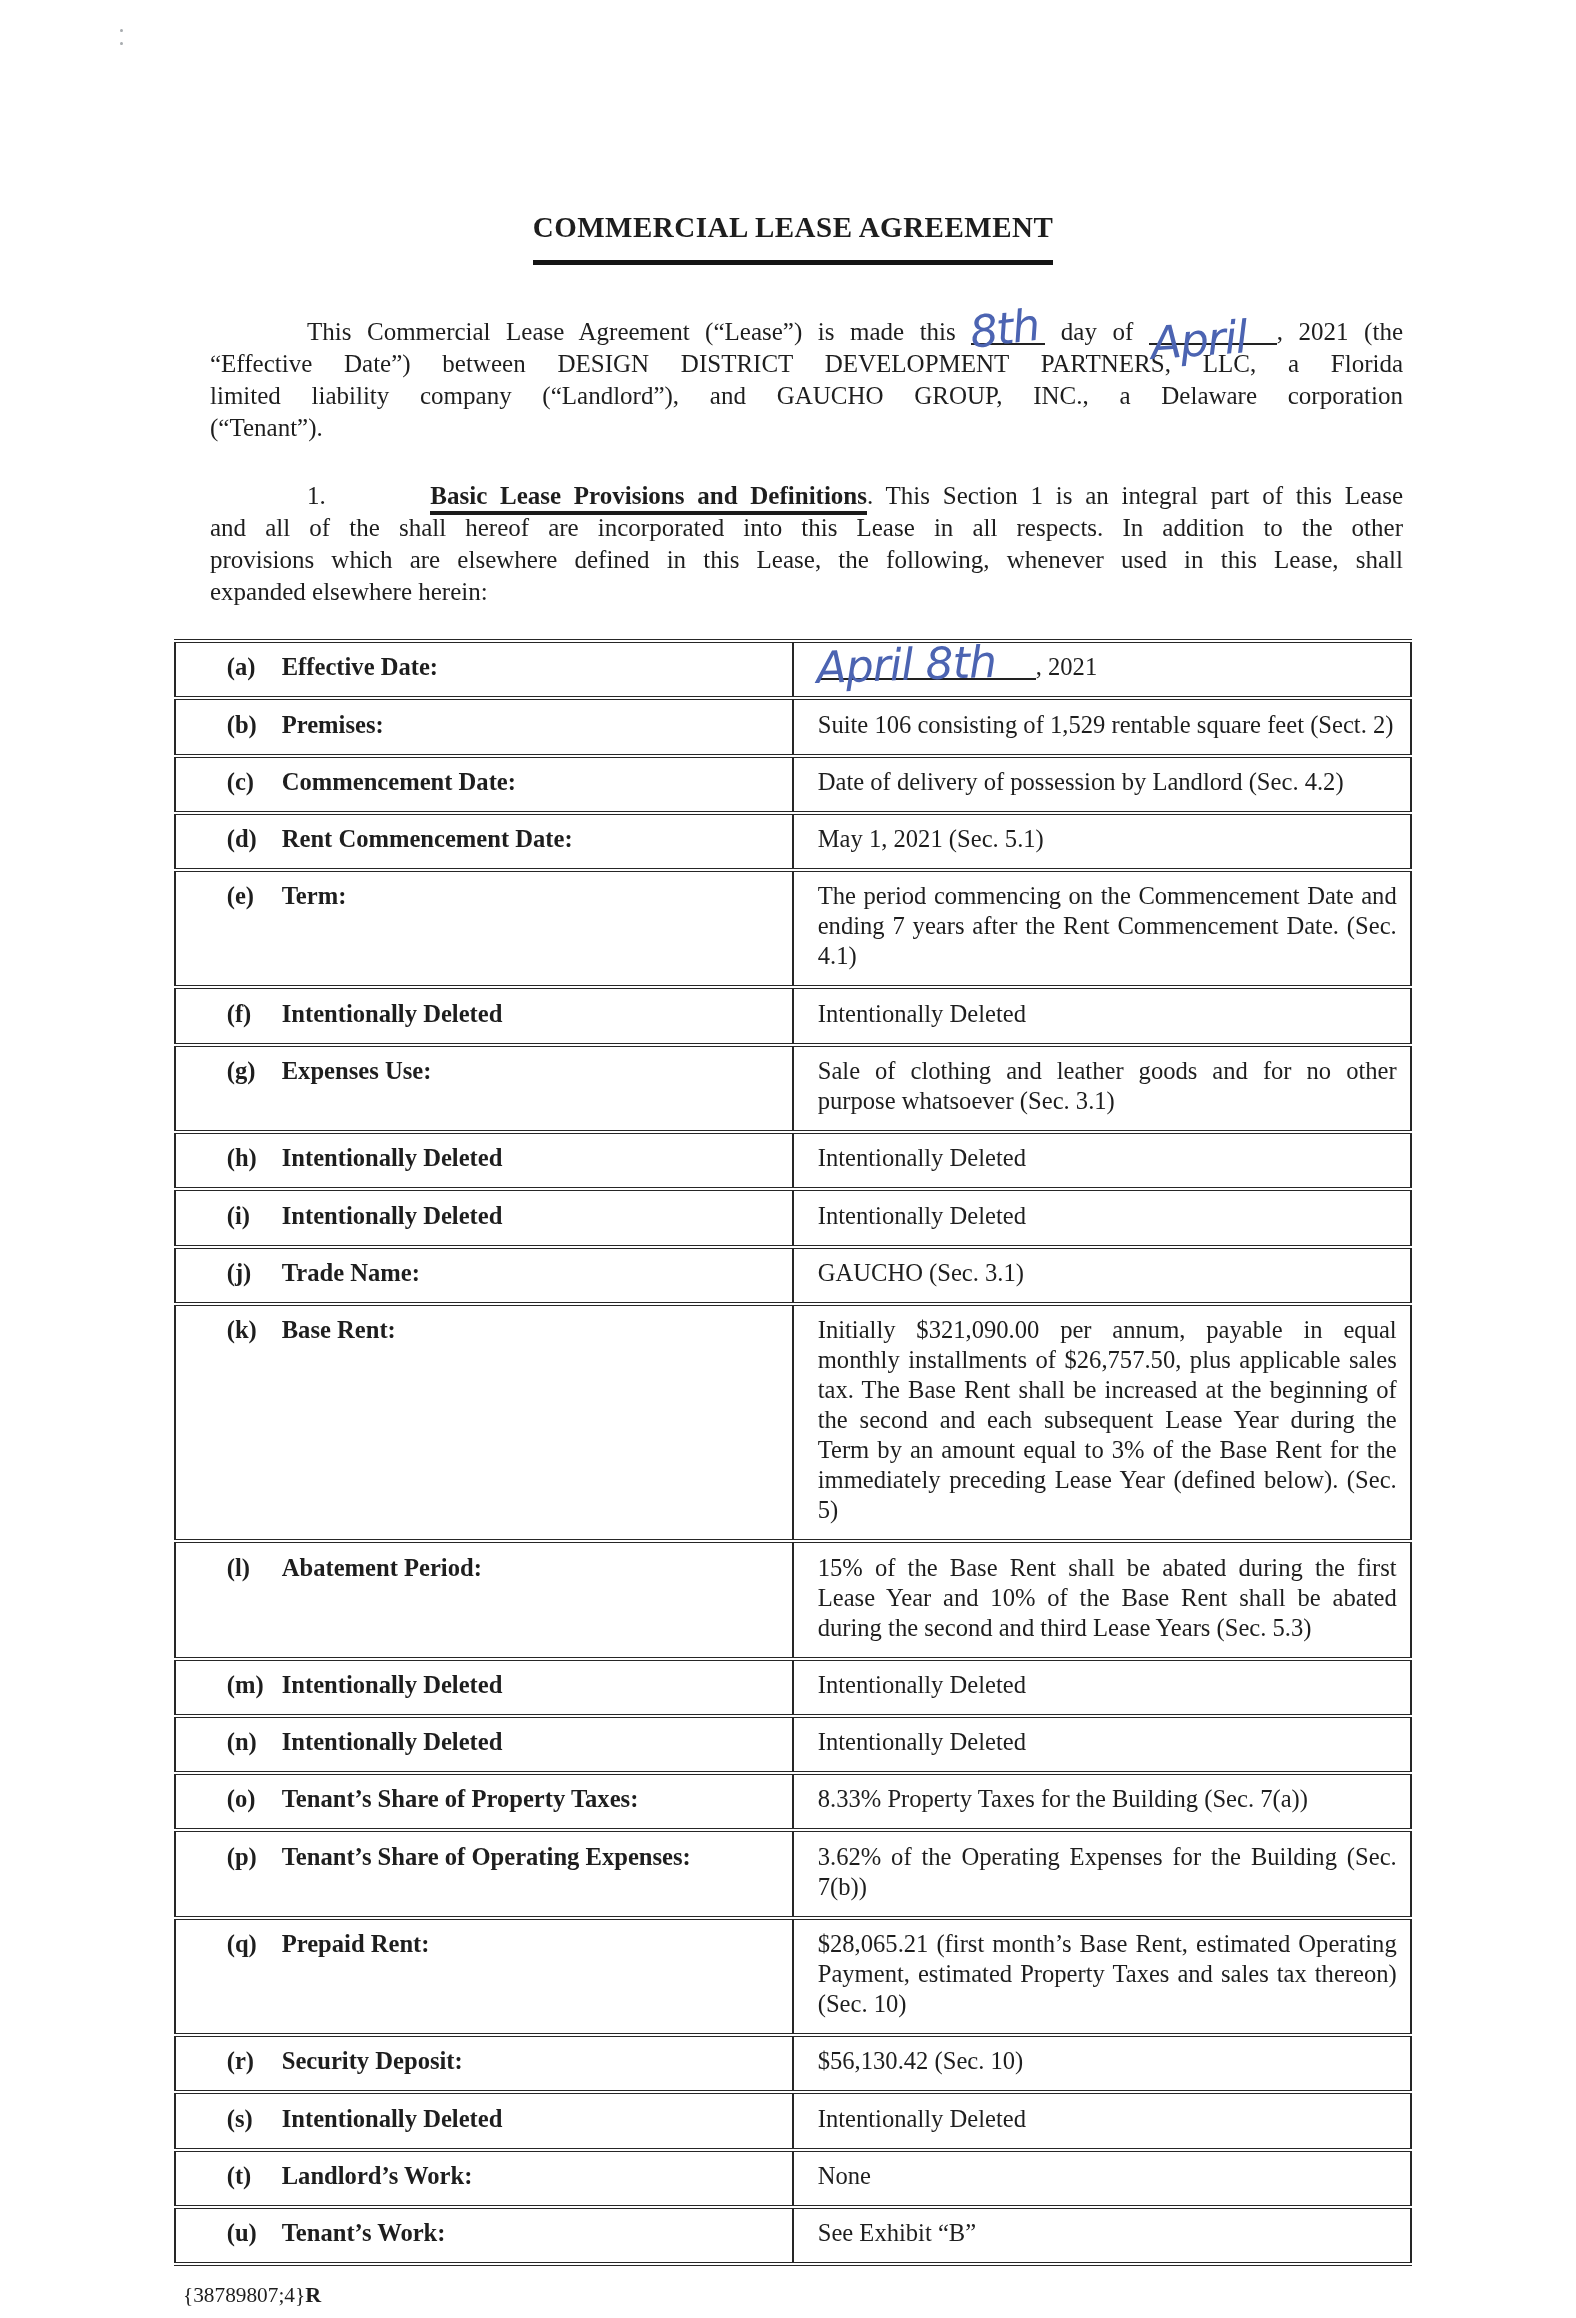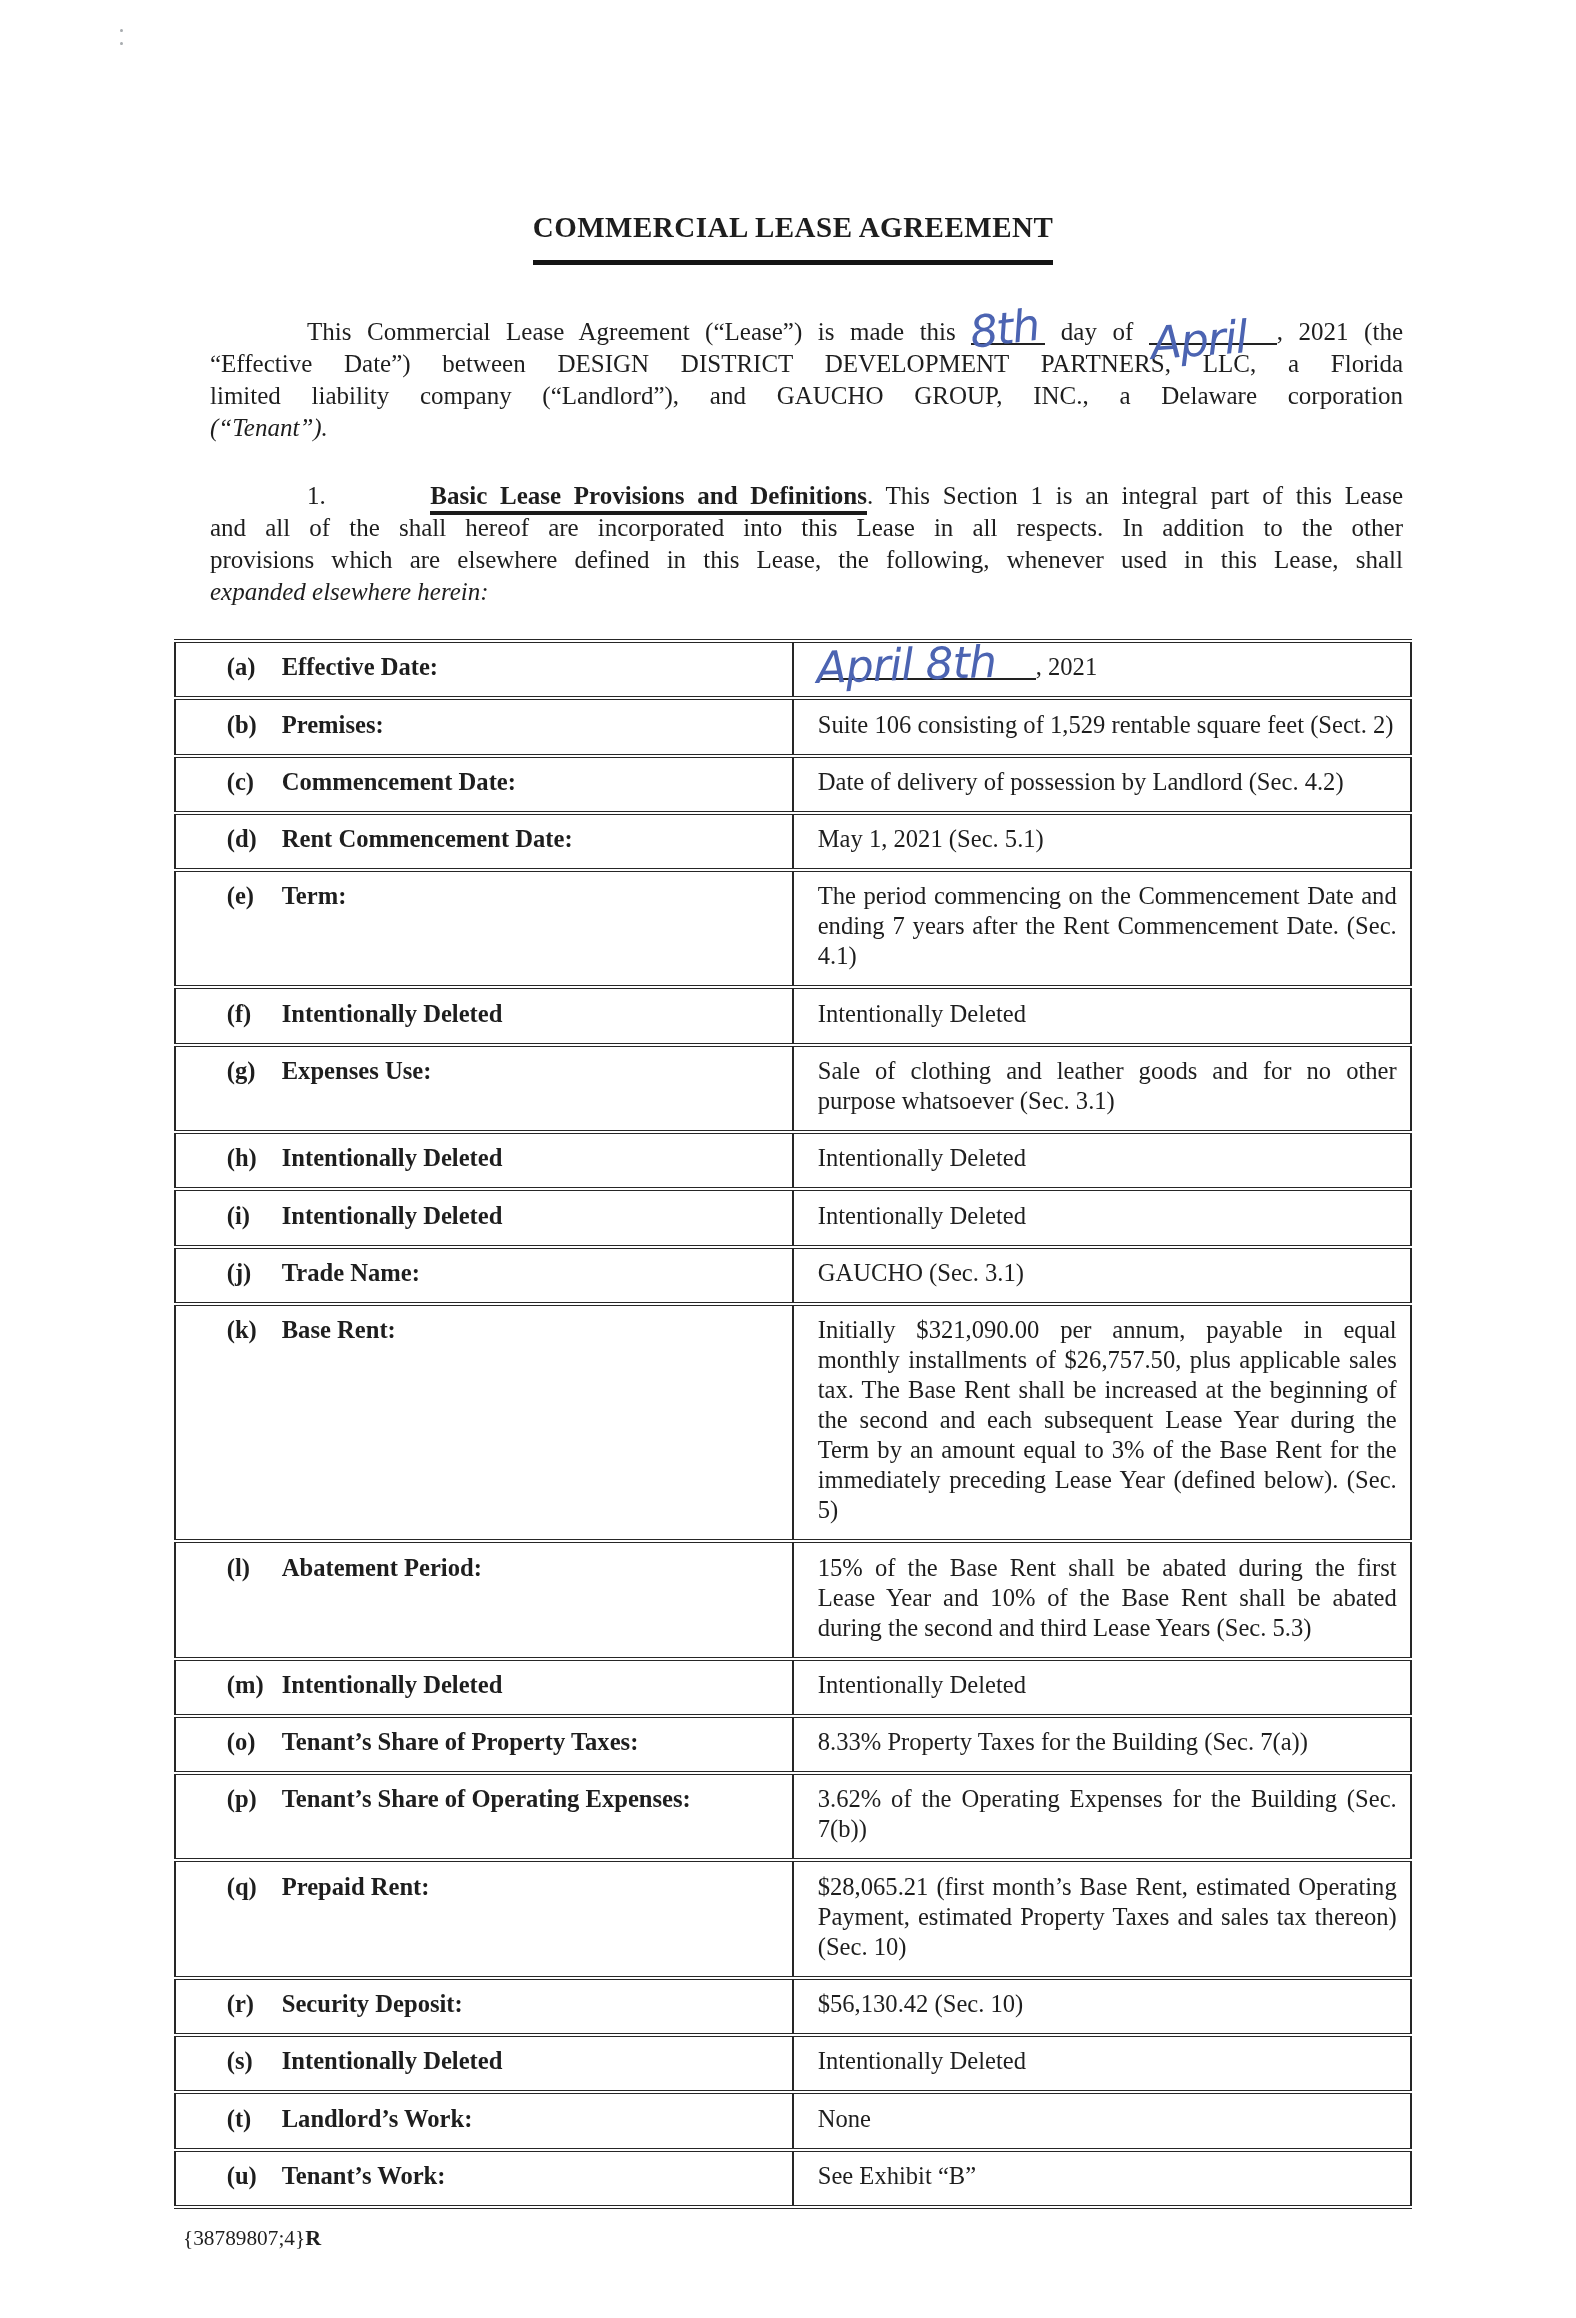--- a/index.html
+++ b/index.html
@@ -14,21 +14,21 @@
   .title-wrap{margin-top:210px;text-align:center;}
   h1.title{
     display:inline-block;margin:0;font-size:29px;line-height:34px;font-weight:700;
     letter-spacing:0.5px;border-bottom:5.1px solid #141414;padding-bottom:16px;
   }
 
   .para{font-size:25px;line-height:32px;}
   #intro{margin-top:51px;}
   #section1{margin-top:36px;}
   .line{text-align:justify;text-align-last:justify;margin-left:27px;}
-  .line.last{text-align-last:left;font-style:italic;}
+  .line.last{text-align-last:left;}
   .line.indent{padding-left:97px;}
 
   .b{font-weight:400;}
   .heading-u{font-weight:700;border-bottom:4.6px solid #1b1b1b;padding-bottom:1.9px;}
   .tab-gap{display:inline-block;width:79px;}
 
   .blank{
     display:inline-block;position:relative;height:24px;vertical-align:-4.6px;
     border-bottom:2.8px solid #222222;
   }
@@ -138,20 +138,24 @@
           </tr>
           <tr>
             <td class="lbl"><span class="marker">(l)</span><span>Abatement Period:</span></td>
             <td class="val">15% of the Base Rent shall be abated during the first Lease Year and 10% of the Base Rent shall be abated during the second and third Lease Years (Sec. 5.3)</td>
           </tr>
           <tr>
             <td class="lbl"><span class="marker">(m)</span><span>Intentionally Deleted</span></td>
             <td class="val">Intentionally Deleted</td>
           </tr>
           <tr>
+            <td class="lbl"><span class="marker">(n)</span><span>Intentionally Deleted</span></td>
+            <td class="val">Intentionally Deleted</td>
+          </tr>
+          <tr>
             <td class="lbl"><span class="marker">(o)</span><span>Tenant’s Share of Property Taxes:</span></td>
             <td class="val">8.33% Property Taxes for the Building (Sec. 7(a))</td>
           </tr>
           <tr>
             <td class="lbl"><span class="marker">(p)</span><span>Tenant’s Share of Operating Expenses:</span></td>
             <td class="val">3.62% of the Operating Expenses for the Building (Sec. 7(b))</td>
           </tr>
           <tr>
             <td class="lbl"><span class="marker">(q)</span><span>Prepaid Rent:</span></td>
             <td class="val">$28,065.21 (first month’s Base Rent, estimated Operating Payment, estimated Property Taxes and sales tax thereon) (Sec. 10)</td>

